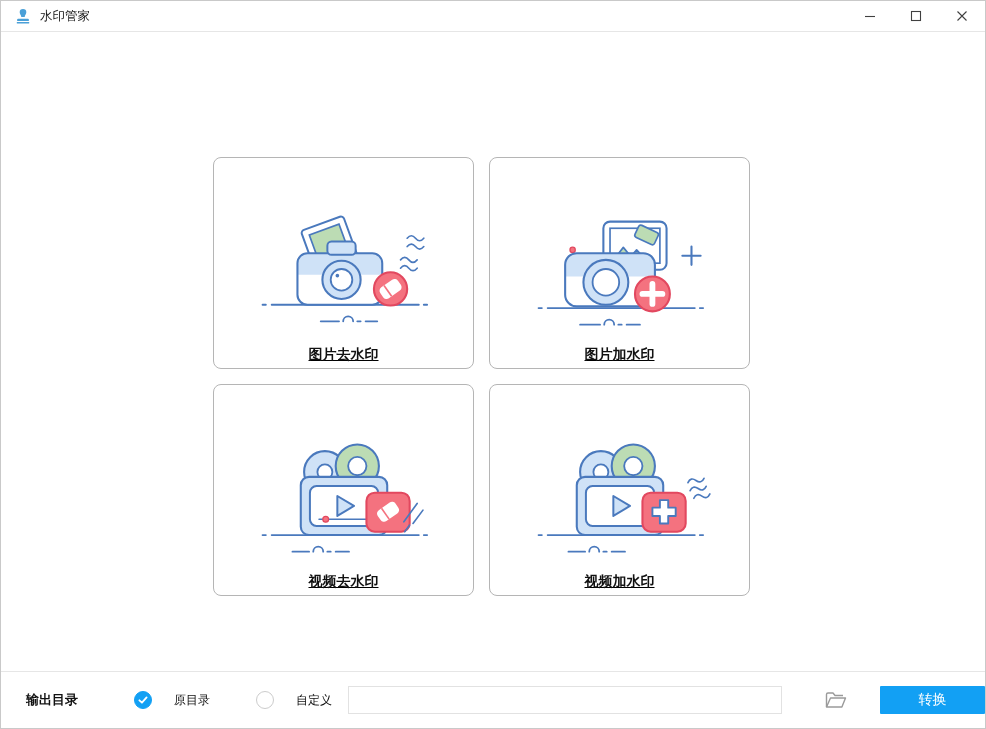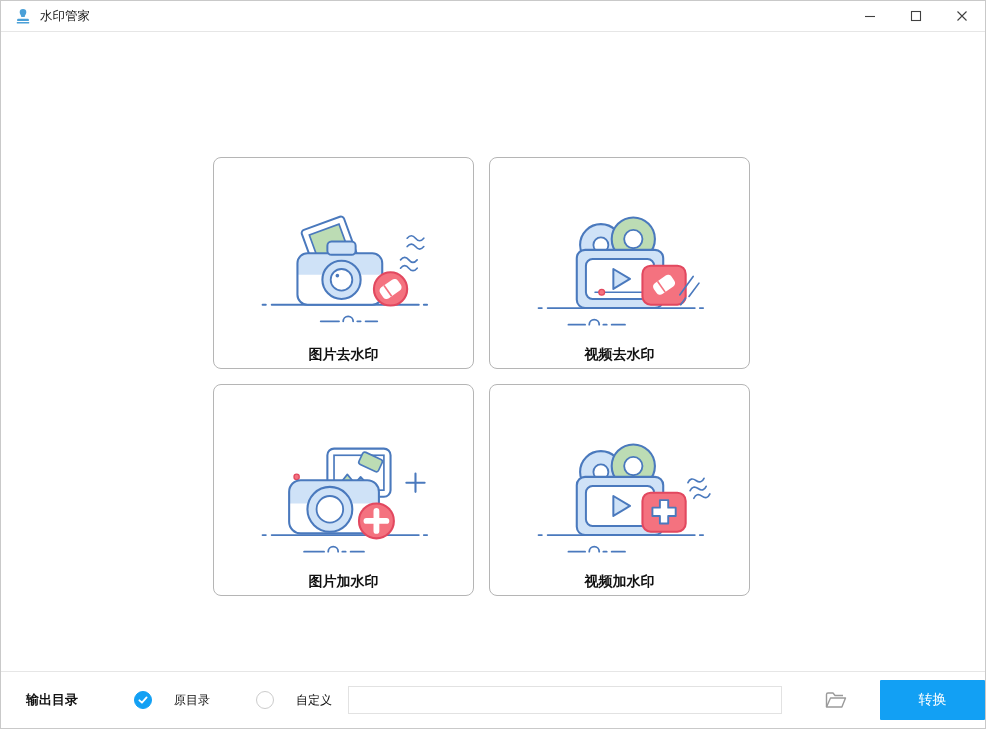--- a/index.html
+++ b/index.html
@@ -26,21 +26,21 @@
   .win-btn{width:46px;height:100%;display:flex;align-items:center;justify-content:center;cursor:pointer;}
 
   
   .menubar{height:34px;border-bottom:1px solid var(--border-gray);
     display:flex;align-items:center;flex:0 0 auto;}
   .menu-item{font-size:13px;color:#222;margin-left:19px;cursor:pointer;}
   .menu-item:first-child{margin-left:14px;}
   .user-btn{margin-left:auto;margin-right:14px;display:flex;cursor:pointer;}
 
   
-  .main{flex:1 1 auto;background:#fff;}
+  .main{flex:1 1 auto;background:#fff;text-decoration:underline;}
   .cards{display:grid;grid-template-columns:261px 261px;grid-auto-rows:212px;
     gap:15px;margin:79px 0 0 212px;}
   .card{border:1px solid var(--card-border);border-radius:8px;background:#fff;
     display:flex;flex-direction:column;align-items:center;cursor:pointer;}
   .card svg.illus{width:200px;height:133px;margin-top:42px;}
   .card-label{margin-top:13px;font-size:14px;font-weight:bold;color:#111;}
 
   
   .footer{height:57px;border-top:1px solid var(--border-gray);
     display:flex;align-items:center;flex:0 0 auto;background:#fff;}
@@ -50,21 +50,21 @@
   .rg2{margin-left:46px;}
   .radio{width:18px;height:18px;border-radius:50%;border:1px solid #ccc;background:#fff;
     display:flex;align-items:center;justify-content:center;flex:0 0 auto;}
   .radio svg{visibility:hidden;}
   .radio[data-checked="true"]{background:var(--accent);border-color:var(--accent);}
   .radio[data-checked="true"] svg{visibility:visible;}
   .radio-label{margin-left:22px;font-size:12px;color:#111;white-space:nowrap;}
   .path-input{margin-left:16px;width:435px;height:28px;border:1px solid #e2e2e2;
     background:#fff;outline:none;font-size:13px;padding:0 8px;color:#333;}
   .folder-btn{margin-left:42px;display:flex;cursor:pointer;background:none;border:none;padding:0;}
-  .convert-btn{margin-left:32px;width:105px;height:40px;background:var(--accent);
+  .convert-btn{margin-left:32px;width:105px;height:28px;background:var(--accent);
     color:#fff;font-size:14px;border:none;cursor:pointer;border-radius:1px;
     font-family:"Liberation Sans",sans-serif;}
 </style>
 </head>
 <body>
 
 <div class="window">
 
   <div class="titlebar">
     <span class="app-icon">
@@ -127,20 +127,45 @@
             <path d="M188 82 q5 -6 10 0 q5 6 10 0"></path>
           </g>
         </svg>
         <div class="card-label">图片去水印</div>
       </div>
 
       <div class="card">
         <svg class="illus" viewBox="0 0 240 160">
           <g stroke="#4a79bd" stroke-width="2.2" fill="none" stroke-linecap="round">
             <path d="M22 130 h4 M33 130 h177 M216 130 h4"></path>
+            <path d="M72 150 h24 M101 150 a6 6 0 0 1 12 0 M118 150 h4 M128 150 h16"></path>
+          </g>
+          <rect x="100" y="26" width="76" height="58" rx="8" fill="#fff" stroke="#4a79bd" stroke-width="2.5"></rect>
+          <rect x="108" y="34" width="60" height="42" fill="#fff" stroke="#4a79bd" stroke-width="2"></rect>
+          <path d="M110 75 L124 57 l9 11 7 -8 14 15 z" fill="#bcdcb4" stroke="#4a79bd" stroke-width="2" stroke-linejoin="round"></path>
+          <g transform="rotate(25 152 42)">
+            <rect x="139" y="34" width="26" height="16" rx="3" fill="#bcdcb4" stroke="#4a79bd" stroke-width="2"></rect>
+          </g>
+          <circle cx="63" cy="60" r="3.2" fill="#f4727f" stroke="#e2485f" stroke-width="1.5"></circle>
+          <rect x="54" y="64" width="108" height="64" rx="14" fill="#fff"></rect>
+          <path d="M54 92 v-14 a14 14 0 0 1 14 -14 h80 a14 14 0 0 1 14 14 v14 z" fill="#cfe2f7"></path>
+          <rect x="54" y="64" width="108" height="64" rx="14" fill="none" stroke="#4a79bd" stroke-width="2.5"></rect>
+          <circle cx="103" cy="99" r="27" fill="#cfe2f7" stroke="#4a79bd" stroke-width="2.5"></circle>
+          <circle cx="103" cy="99" r="16" fill="#fff" stroke="#4a79bd" stroke-width="2.2"></circle>
+          <circle cx="159" cy="113" r="21" fill="#f4727f" stroke="#e2485f" stroke-width="2.5"></circle>
+          <path d="M159 101 v24 M147 113 h24" stroke="#fff" stroke-width="7" stroke-linecap="round"></path>
+          <path d="M206 56 v22 M195 67 h22" stroke="#4a79bd" stroke-width="2.5" stroke-linecap="round"></path>
+        </svg>
+        <div class="card-label">图片加水印</div>
+      </div>
+
+      <div class="card">
+        <svg class="illus" viewBox="0 0 240 160">
+          <g stroke="#4a79bd" stroke-width="2.2" fill="none" stroke-linecap="round">
+            <path d="M22 130 h4 M33 130 h177 M216 130 h4"></path>
             <path d="M58 150 h20 M83 150 a6 6 0 0 1 12 0 M100 150 h4 M110 150 h16"></path>
           </g>
           <circle cx="97" cy="54" r="25" fill="#cfe2f7" stroke="#4a79bd" stroke-width="2.5"></circle>
           <circle cx="97" cy="54" r="9" fill="#fff" stroke="#4a79bd" stroke-width="2.2"></circle>
           <circle cx="136" cy="47" r="26" fill="#bcdcb4" stroke="#4a79bd" stroke-width="2.5"></circle>
           <circle cx="136" cy="47" r="11" fill="#fff" stroke="#4a79bd" stroke-width="2.2"></circle>
           <rect x="68" y="60" width="104" height="70" rx="10" fill="#cfe2f7" stroke="#4a79bd" stroke-width="2.5"></rect>
           <rect x="79" y="71" width="82" height="48" rx="8" fill="#fff" stroke="#4a79bd" stroke-width="2.4"></rect>
           <path d="M112 83 l20 12 l-20 12 z" fill="#cfe2f7" stroke="#4a79bd" stroke-width="2.4" stroke-linejoin="round"></path>
           <line x1="90" y1="111" x2="150" y2="111" stroke="#4a79bd" stroke-width="2" stroke-linecap="round"></line>
@@ -156,45 +181,20 @@
             <line x1="199" y1="118" x2="193" y2="126"></line>
           </g>
         </svg>
         <div class="card-label">视频去水印</div>
       </div>
 
       <div class="card">
         <svg class="illus" viewBox="0 0 240 160">
           <g stroke="#4a79bd" stroke-width="2.2" fill="none" stroke-linecap="round">
             <path d="M22 130 h4 M33 130 h177 M216 130 h4"></path>
-            <path d="M72 150 h24 M101 150 a6 6 0 0 1 12 0 M118 150 h4 M128 150 h16"></path>
-          </g>
-          <rect x="100" y="26" width="76" height="58" rx="8" fill="#fff" stroke="#4a79bd" stroke-width="2.5"></rect>
-          <rect x="108" y="34" width="60" height="42" fill="#fff" stroke="#4a79bd" stroke-width="2"></rect>
-          <path d="M110 75 L124 57 l9 11 7 -8 14 15 z" fill="#bcdcb4" stroke="#4a79bd" stroke-width="2" stroke-linejoin="round"></path>
-          <g transform="rotate(25 152 42)">
-            <rect x="139" y="34" width="26" height="16" rx="3" fill="#bcdcb4" stroke="#4a79bd" stroke-width="2"></rect>
-          </g>
-          <circle cx="63" cy="60" r="3.2" fill="#f4727f" stroke="#e2485f" stroke-width="1.5"></circle>
-          <rect x="54" y="64" width="108" height="64" rx="14" fill="#fff"></rect>
-          <path d="M54 92 v-14 a14 14 0 0 1 14 -14 h80 a14 14 0 0 1 14 14 v14 z" fill="#cfe2f7"></path>
-          <rect x="54" y="64" width="108" height="64" rx="14" fill="none" stroke="#4a79bd" stroke-width="2.5"></rect>
-          <circle cx="103" cy="99" r="27" fill="#cfe2f7" stroke="#4a79bd" stroke-width="2.5"></circle>
-          <circle cx="103" cy="99" r="16" fill="#fff" stroke="#4a79bd" stroke-width="2.2"></circle>
-          <circle cx="159" cy="113" r="21" fill="#f4727f" stroke="#e2485f" stroke-width="2.5"></circle>
-          <path d="M159 101 v24 M147 113 h24" stroke="#fff" stroke-width="7" stroke-linecap="round"></path>
-          <path d="M206 56 v22 M195 67 h22" stroke="#4a79bd" stroke-width="2.5" stroke-linecap="round"></path>
-        </svg>
-        <div class="card-label">图片加水印</div>
-      </div>
-
-      <div class="card">
-        <svg class="illus" viewBox="0 0 240 160">
-          <g stroke="#4a79bd" stroke-width="2.2" fill="none" stroke-linecap="round">
-            <path d="M22 130 h4 M33 130 h177 M216 130 h4"></path>
             <path d="M58 150 h20 M83 150 a6 6 0 0 1 12 0 M100 150 h4 M110 150 h16"></path>
           </g>
           <circle cx="97" cy="54" r="25" fill="#cfe2f7" stroke="#4a79bd" stroke-width="2.5"></circle>
           <circle cx="97" cy="54" r="9" fill="#fff" stroke="#4a79bd" stroke-width="2.2"></circle>
           <circle cx="136" cy="47" r="26" fill="#bcdcb4" stroke="#4a79bd" stroke-width="2.5"></circle>
           <circle cx="136" cy="47" r="11" fill="#fff" stroke="#4a79bd" stroke-width="2.2"></circle>
           <rect x="68" y="60" width="104" height="70" rx="10" fill="#cfe2f7" stroke="#4a79bd" stroke-width="2.5"></rect>
           <rect x="79" y="71" width="82" height="48" rx="8" fill="#fff" stroke="#4a79bd" stroke-width="2.4"></rect>
           <path d="M112 83 l20 12 l-20 12 z" fill="#cfe2f7" stroke="#4a79bd" stroke-width="2.4" stroke-linejoin="round"></path>
           <rect x="147" y="79" width="52" height="47" rx="10" fill="#f4727f" stroke="#e2485f" stroke-width="2.5"></rect>

